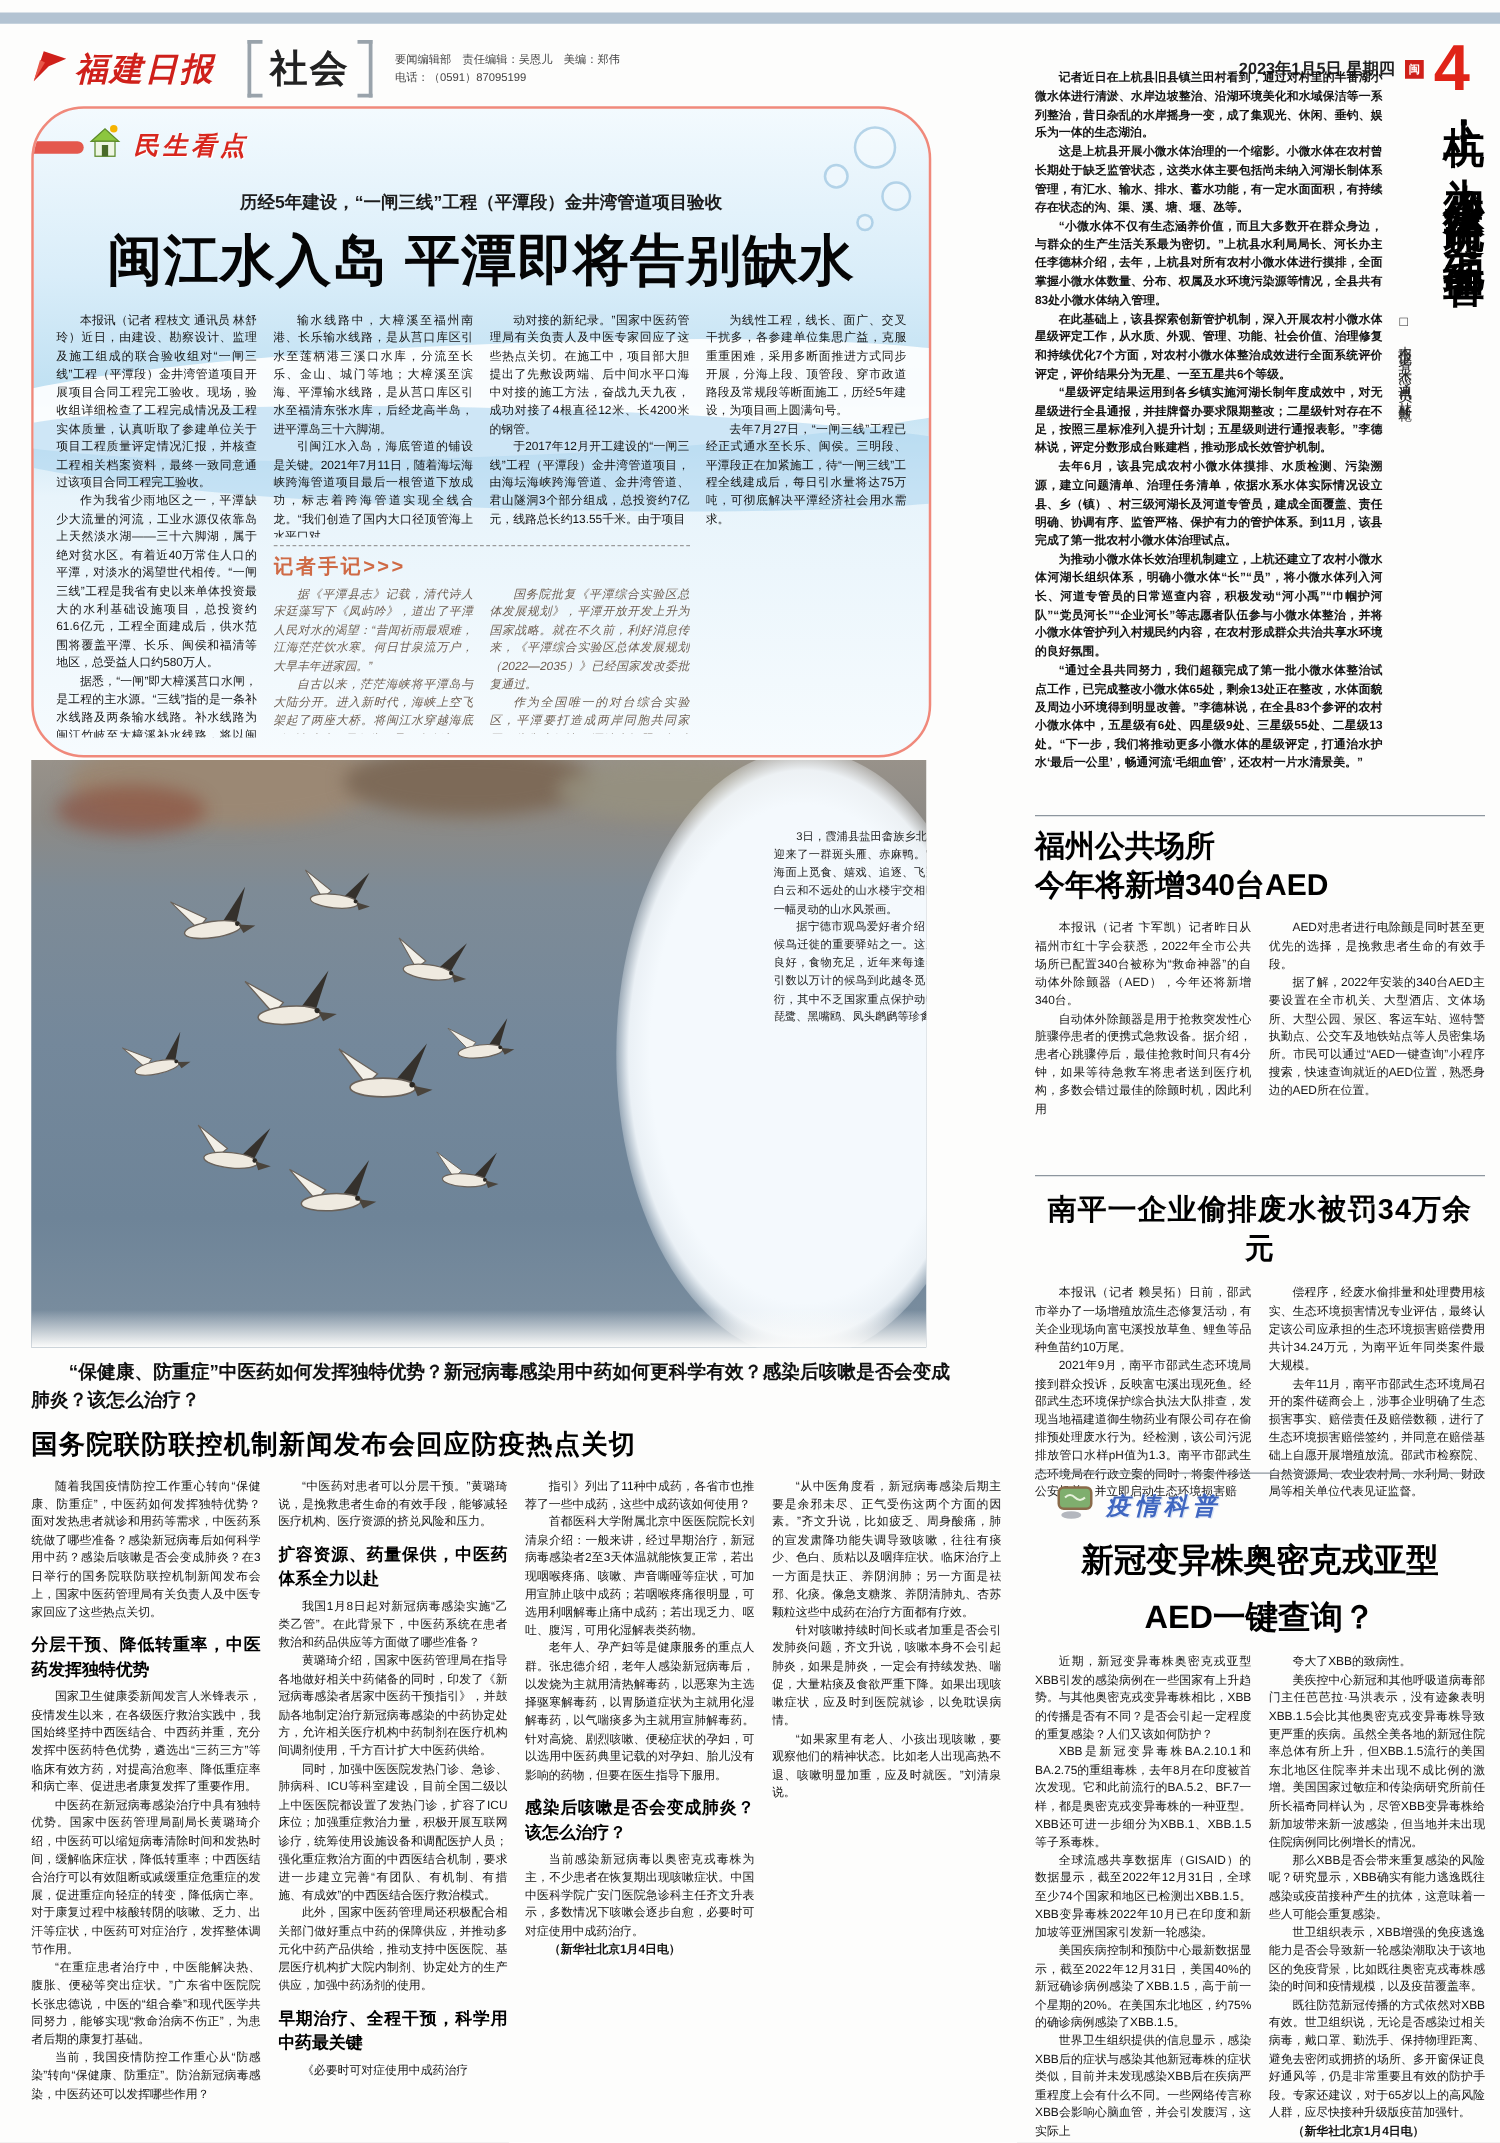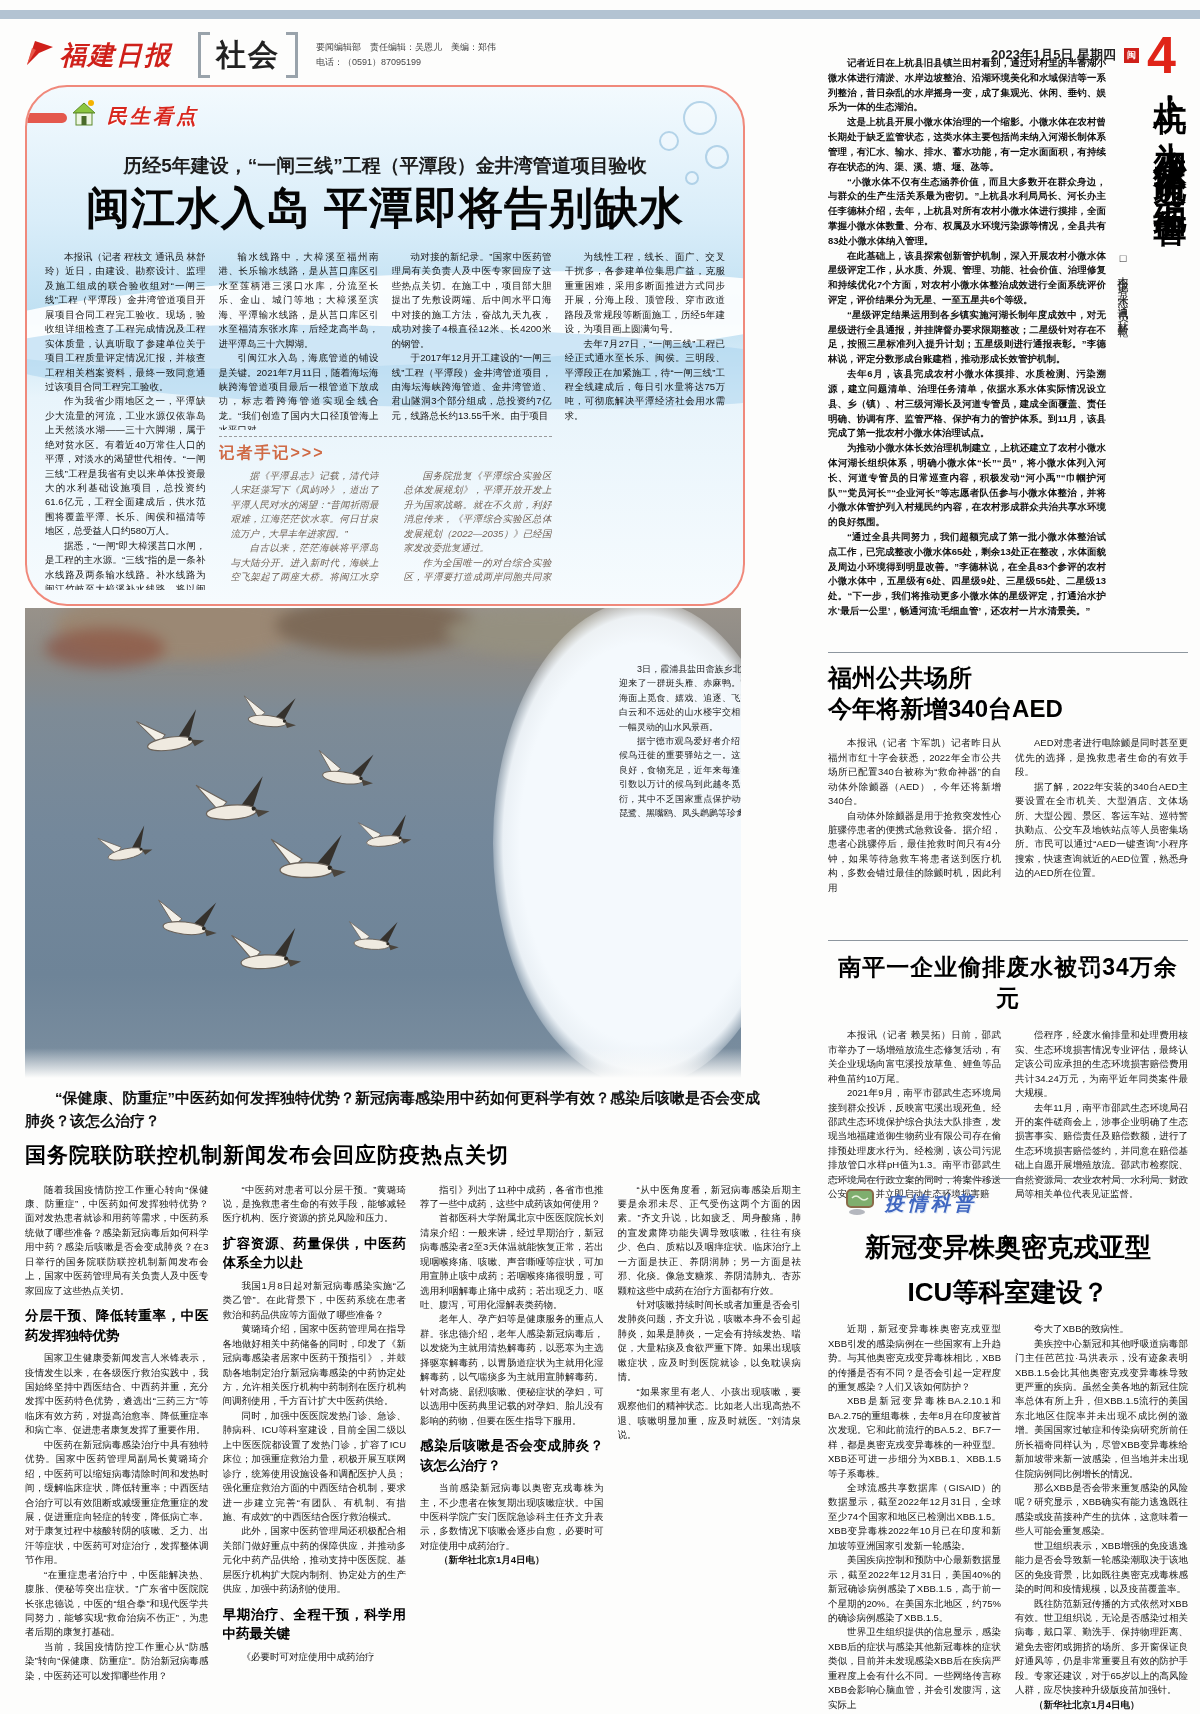--- a/index.html
+++ b/index.html
@@ -31,31 +31,31 @@
            overflow:hidden;}
   .wave1{position:absolute;left:-60px;top:188px;width:860px;height:90px;background:#fff;
          border-radius:48%;transform:rotate(-2.3deg);opacity:.9;}
   .wave2{position:absolute;left:-40px;top:240px;width:860px;height:80px;background:#a9d4ee;
          border-radius:48%;transform:rotate(1.6deg);opacity:.55;}
   .bubble{position:absolute;border:2px solid rgba(130,180,215,.55);border-radius:50%;background:rgba(255,255,255,.25);}
   .badge-ms{position:absolute;left:42px;top:12px;display:flex;align-items:center;gap:8px;}
   .badge-ms .txt{font-size:20px;font-weight:900;font-style:italic;color:#d8271e;letter-spacing:3px;
                  text-shadow:1px 1px 0 #fff;}
   .red-dash{position:absolute;left:-14px;top:26px;width:54px;height:10px;background:#e4584d;border-radius:6px;}
-  .kicker-ms{position:absolute;left:0;top:66px;width:100%;text-align:center;font-size:19px;font-weight:600;color:#1d1d1d;}
+  .kicker-ms{position:absolute;left:0;top:66px;width:100%;text-align:center;font-size:14px;font-weight:600;color:#1d1d1d;}
   .headline-ms{position:absolute;left:0;top:92px;width:100%;text-align:center;font-size:44px;font-weight:900;
                color:#050505;letter-spacing:1px;}
   .feature-body{position:absolute;left:18px;top:163px;width:680px;height:340px;display:flex;gap:13px;}
   .fcol{width:160px;}
   .mid-wrap{width:333px;display:flex;flex-direction:column;}
   .mid-top{display:flex;gap:13px;height:180px;overflow:hidden;}
   .notes{border-top:1px dashed #9a9a9a;margin-top:6px;padding-top:4px;flex:1;overflow:hidden;}
   .notes-title{font-size:16px;font-weight:800;color:#cf6a45;letter-spacing:2px;margin:2px 0 5px;}
   .notes-cols{display:flex;gap:13px;height:118px;overflow:hidden;}
-  .notes .coltext{font-style:italic;color:#6e5f52;margin-left:12px;}
+  .notes .coltext{font-style:italic;color:#6e5f52;}
   
   .photo{position:absolute;left:25px;top:608px;width:716px;height:470px;overflow:hidden;background:
          linear-gradient(180deg,#98928a 0%,#8d8a85 10%,#7e8b96 22%,#74889b 48%,#6e8498 78%,#7c8fa0 100%);}
   .shore-blob{position:absolute;border-radius:50%;filter:blur(7px);}
   .photo-fade{position:absolute;left:0;bottom:0;width:100%;height:30px;
               background:linear-gradient(180deg,rgba(255,255,255,0),#fdfdfc);}
   .cap-oval{position:absolute;right:-52px;top:-8px;width:300px;height:486px;border-radius:50%;
             background:radial-gradient(ellipse at center,#f4f9fd 58%,rgba(244,249,253,.92) 66%,rgba(244,249,253,0) 73%);}
   .cap-text{position:absolute;right:6px;top:62px;width:168px;font-size:9px;line-height:1.6;text-align:justify;
             color:#222;}
@@ -281,21 +281,21 @@
       <span>
         <svg width="32" height="28" viewBox="0 0 32 28">
           <rect x="3" y="2" width="26" height="17" rx="4" fill="#7fae6e" stroke="#8a6b4a" stroke-width="2"></rect>
           <path d="M8,10 q4,-4 8,0 q4,4 8,0" stroke="#e8f2dc" stroke-width="1.6" fill="none"></path>
           <ellipse cx="13" cy="24" rx="8" ry="3" fill="#6b7280" opacity="0.5"></ellipse>
         </svg>
       </span>
       <span class="txt">疫情科普</span>
     </div>
     <div class="t">新冠变异株奥密克戎亚型</div>
-    <div class="t">ICU等科室建设？</div>
+    <div class="t">AED一键查询？</div>
     <div class="small-cols">
       <div class="coltext">
           <p>近期，新冠变异毒株奥密克戎亚型XBB引发的感染病例在一些国家有上升趋势。与其他奥密克戎变异毒株相比，XBB的传播是否有不同？是否会引起一定程度的重复感染？人们又该如何防护？</p>
           <p>XBB是新冠变异毒株BA.2.10.1和BA.2.75的重组毒株，去年8月在印度被首次发现。它和此前流行的BA.5.2、BF.7一样，都是奥密克戎变异毒株的一种亚型。XBB还可进一步细分为XBB.1、XBB.1.5等子系毒株。</p>
           <p>全球流感共享数据库（GISAID）的数据显示，截至2022年12月31日，全球至少74个国家和地区已检测出XBB.1.5。XBB变异毒株2022年10月已在印度和新加坡等亚洲国家引发新一轮感染。</p>
           <p>美国疾病控制和预防中心最新数据显示，截至2022年12月31日，美国40%的新冠确诊病例感染了XBB.1.5，高于前一个星期的20%。在美国东北地区，约75%的确诊病例感染了XBB.1.5。</p>
           <p>世界卫生组织提供的信息显示，感染XBB后的症状与感染其他新冠毒株的症状类似，目前并未发现感染XBB后在疾病严重程度上会有什么不同。一些网络传言称XBB会影响心脑血管，并会引发腹泻，这实际上</p>
         </div>
       <div class="coltext">
         <div>

